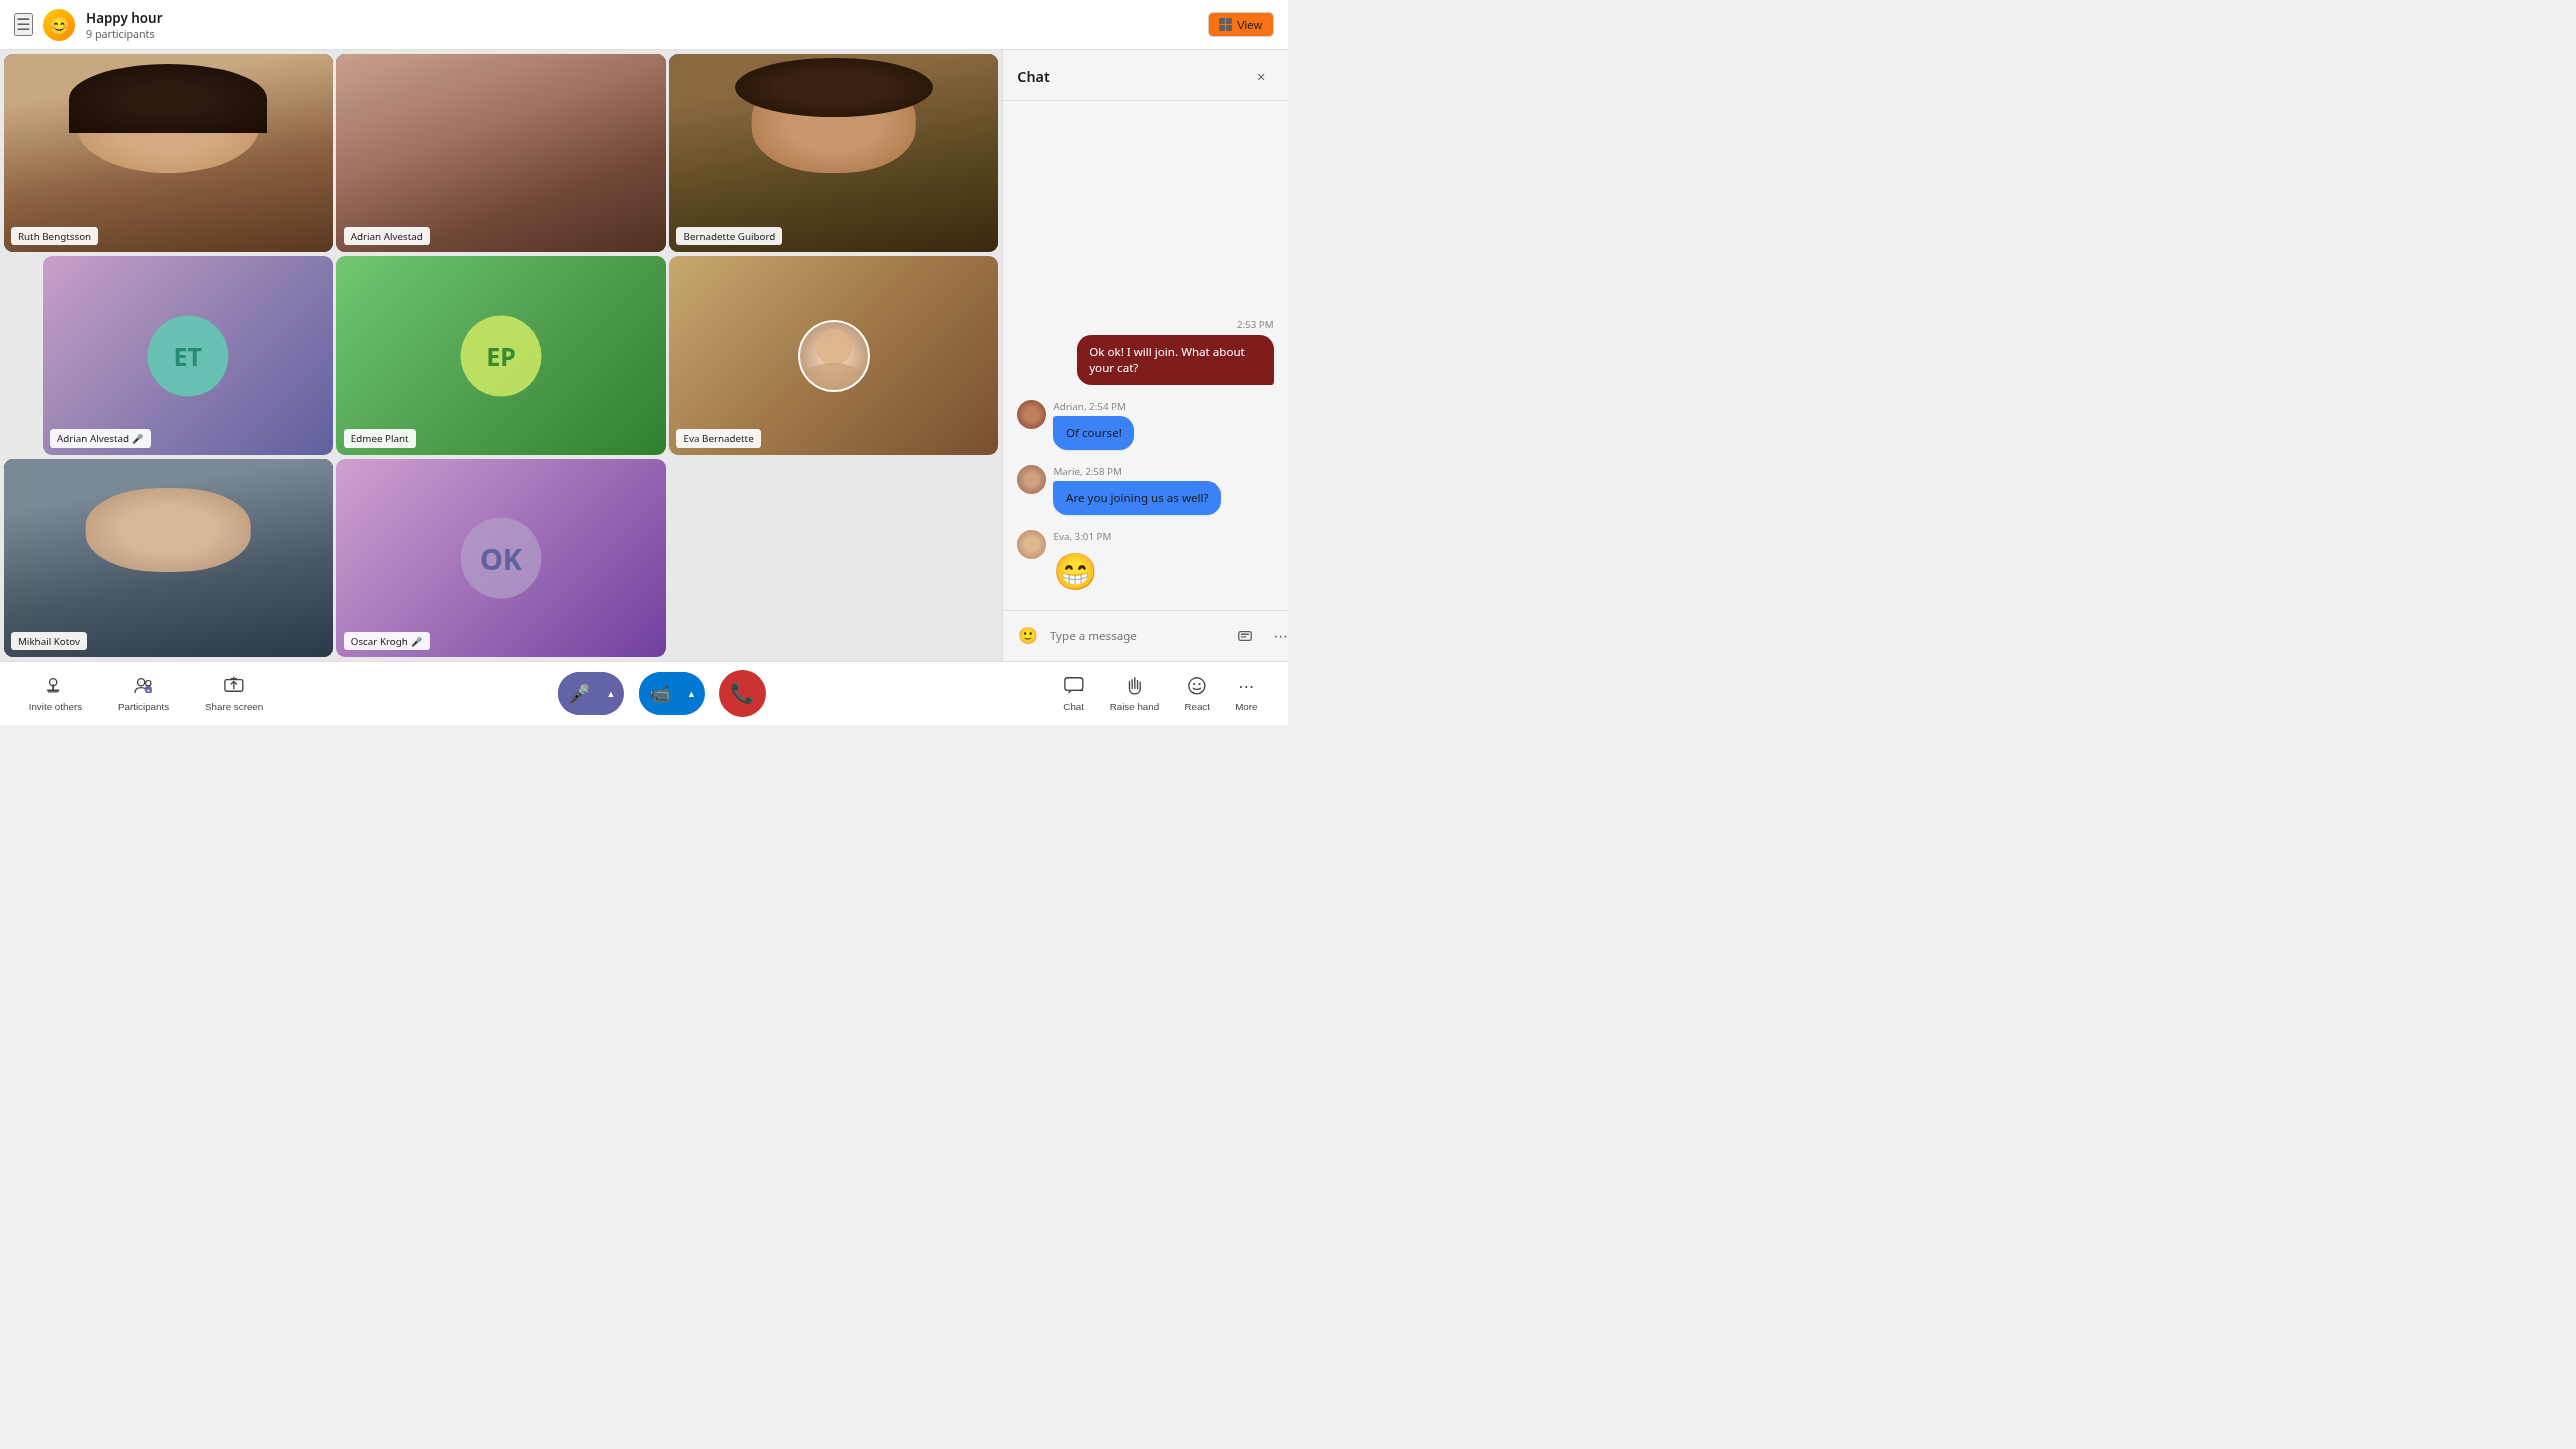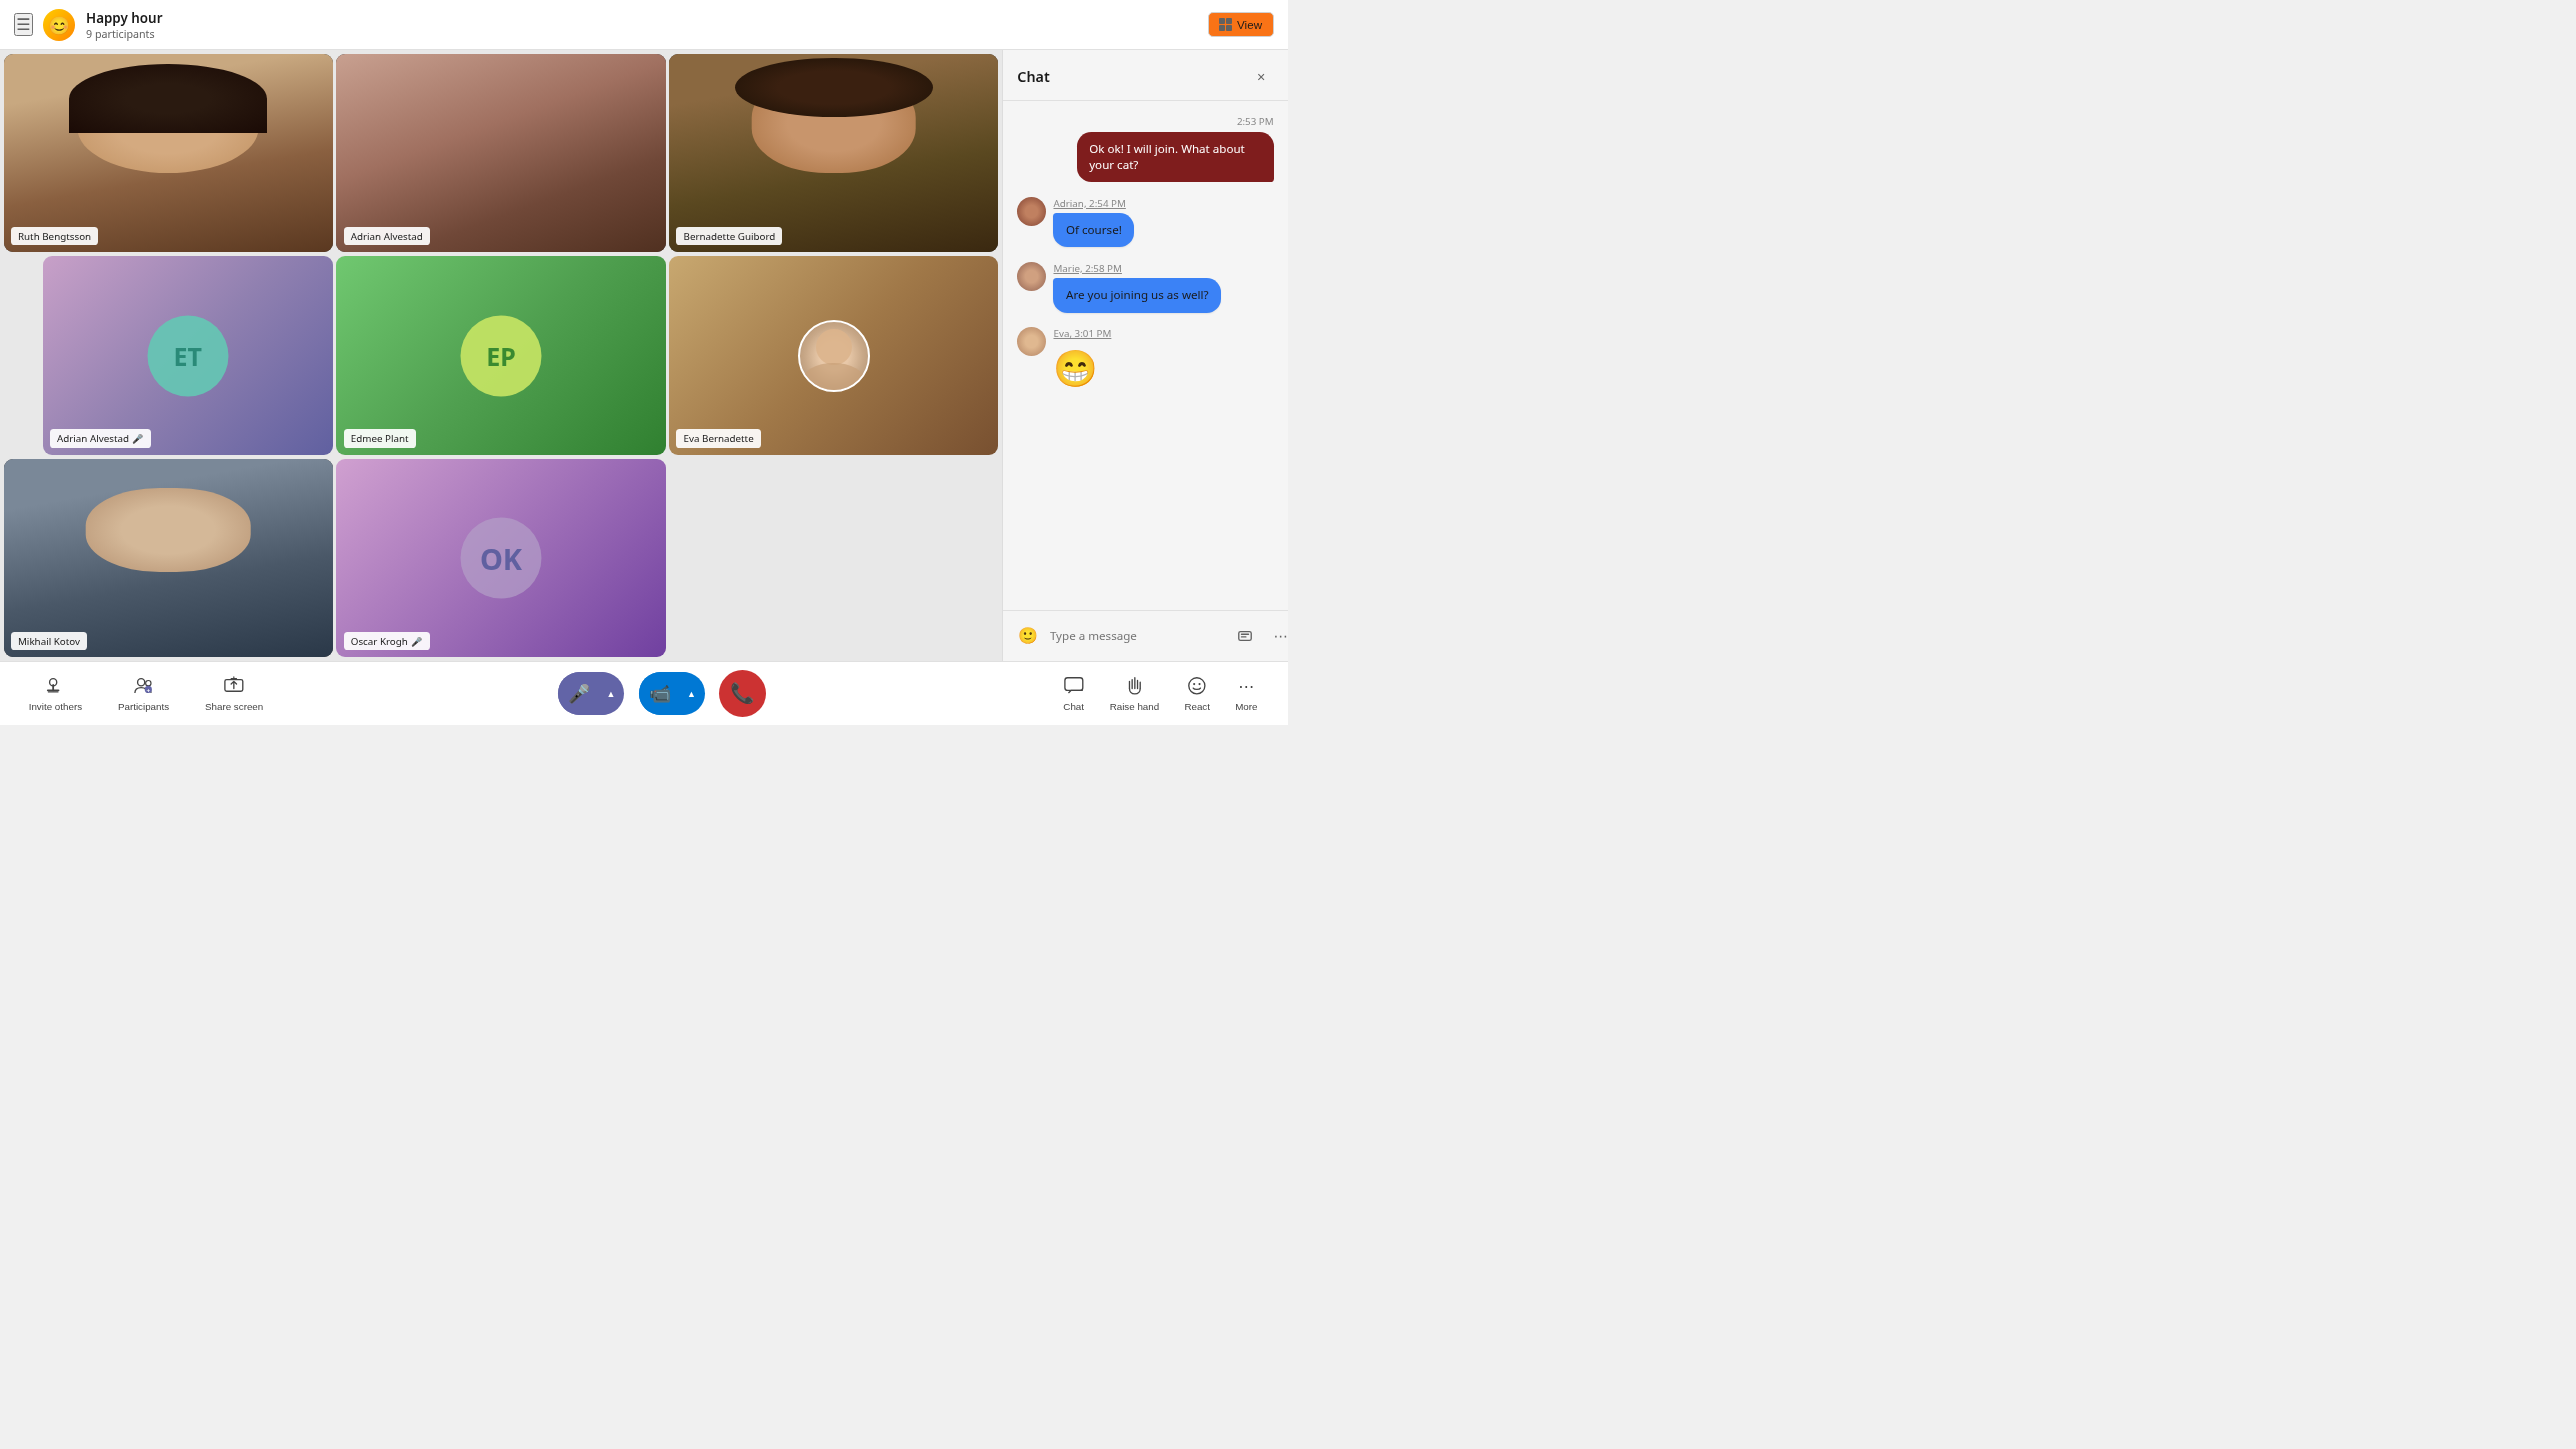--- a/index.html
+++ b/index.html
@@ -235,20 +235,21 @@
       font-size: 14.3px;
       border-radius: 3.6px;
     }
     .chat-messages {
       flex: 1;
       overflow-y: auto;
       padding: 14.3px;
       display: flex;
       flex-direction: column;
       gap: 14.3px;
+      justify-content: flex-end;
     }
     .chat-timestamp-center {
       text-align: right;
       font-size: 9.8px;
       color: #888;
       margin-bottom: 3.6px;
     }
     .bubble-mine {
       align-self: flex-end;
       background: #7f1d1d;
@@ -269,21 +270,21 @@
       height: 29px;
       border-radius: 50%;
       overflow: hidden;
       flex-shrink: 0;
       background: #c8a888;
     }
     .chat-avatar-adrian { background: radial-gradient(circle, #c08060 30%, #804030 100%); }
     .chat-avatar-marie { background: radial-gradient(circle, #d0a080 30%, #906050 100%); }
     .chat-avatar-eva { background: radial-gradient(circle, #e0b890 30%, #b08060 100%); }
     .chat-msg-content { display: flex; flex-direction: column; gap: 3.6px; }
-    .chat-sender-time { font-size: 9.8px; color: #888; text-decoration: underline; }
+    .chat-sender-time { font-size: 9.8px; color: #888; }
     .bubble-received {
       background: #3b82f6;
       color: #1a1a1a;
       padding: 9px 12.5px;
       border-radius: 3.6px 14.3px 14.3px 14.3px;
       max-width: 188px;
       font-size: 11.6px;
       line-height: 1.4;
       box-shadow: 0 0.9px 1.8px rgba(0,0,0,0.08);
     }

